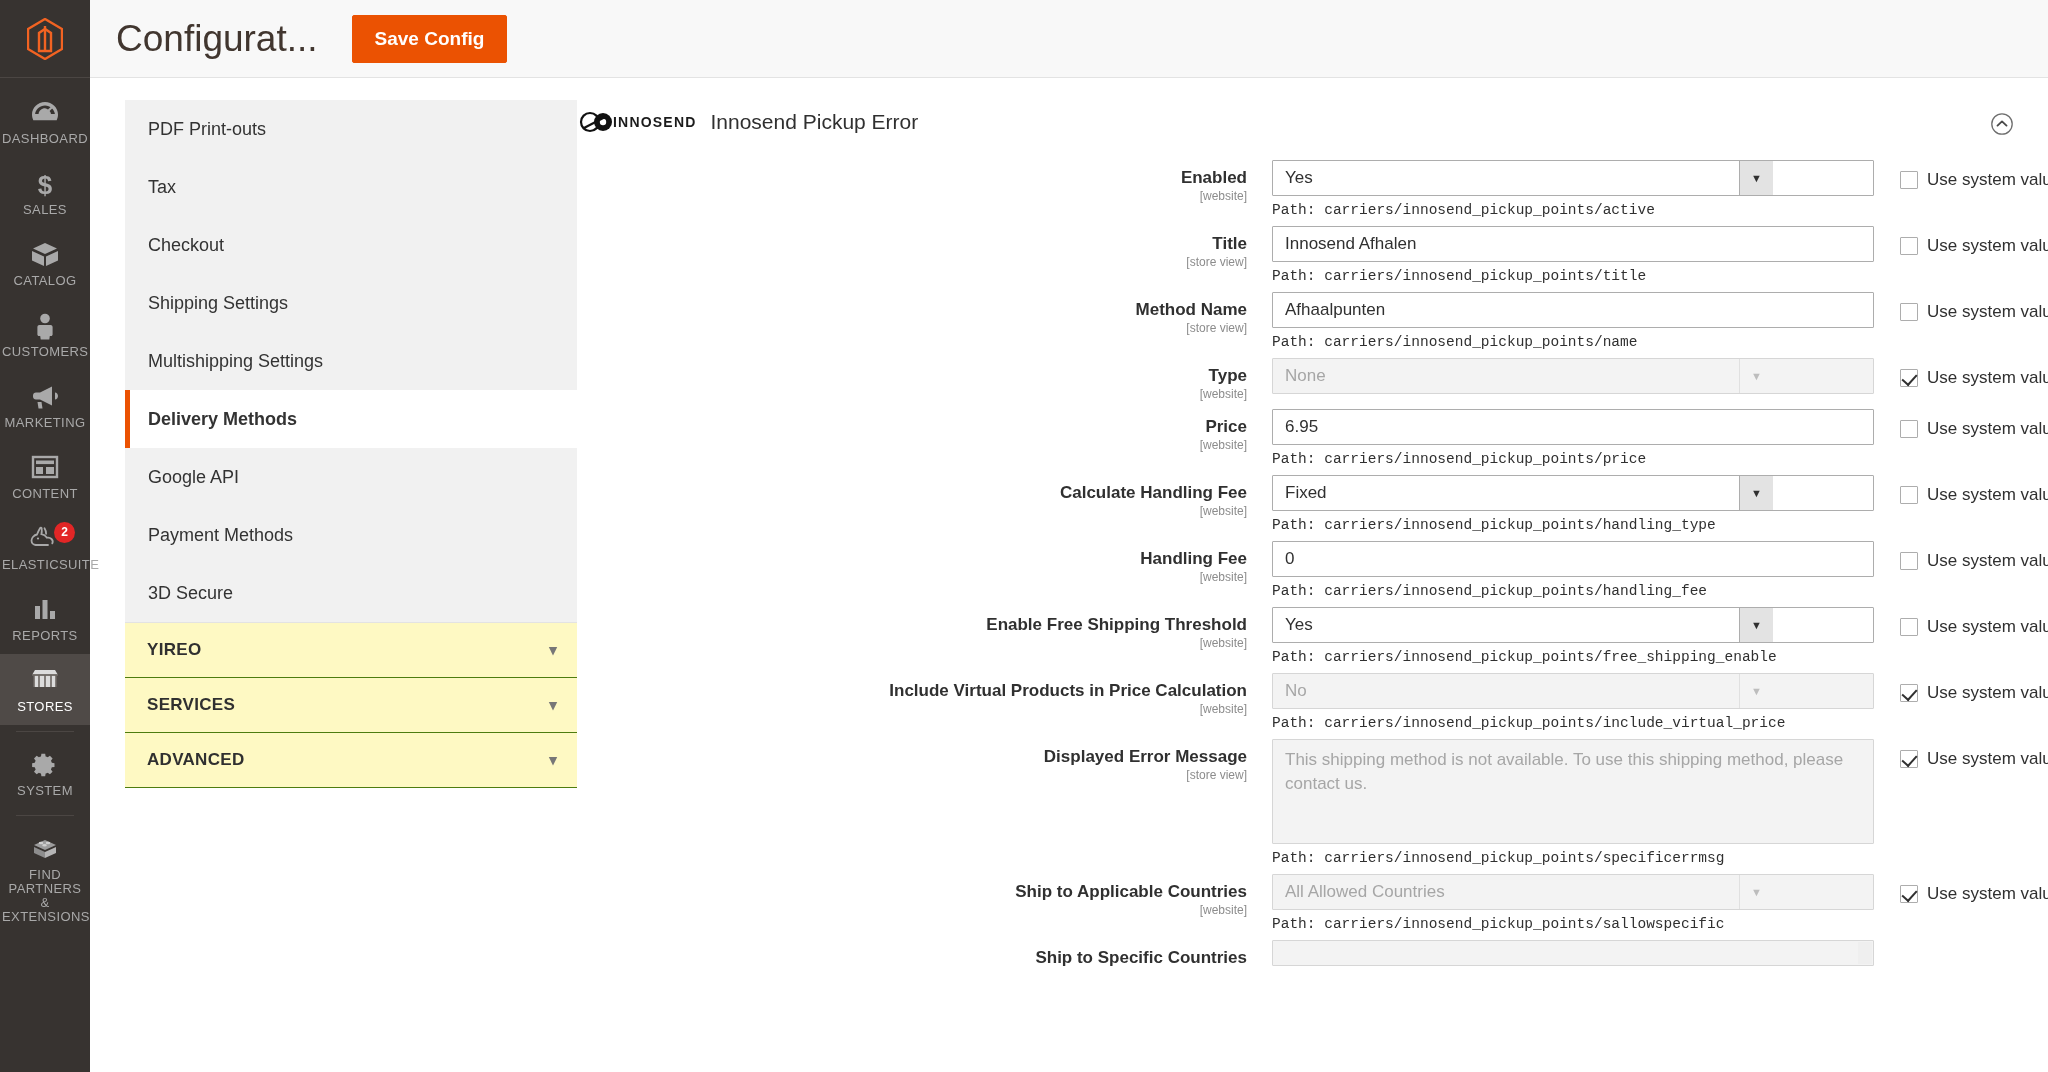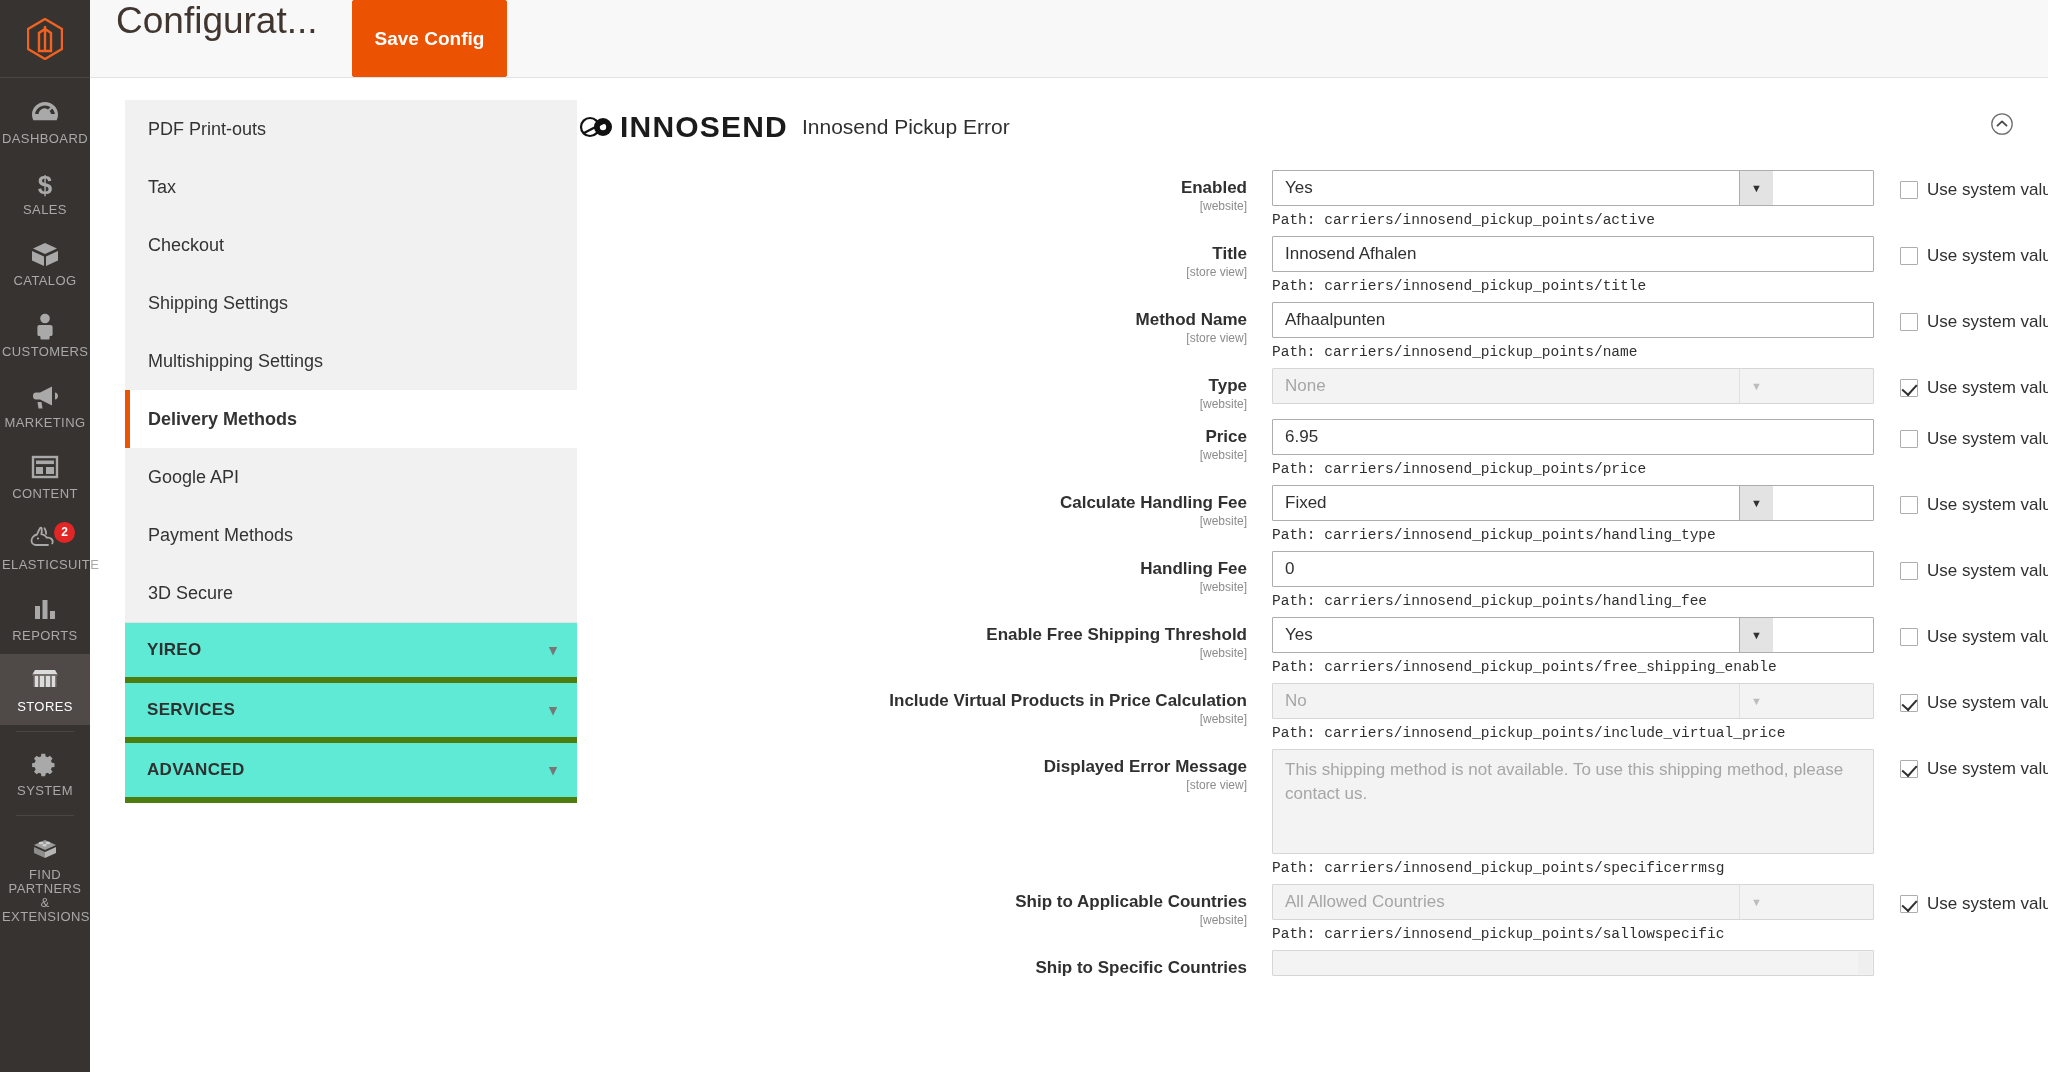--- a/index.html
+++ b/index.html
@@ -41,21 +41,21 @@
     background: #e22626; color:#fff; border-radius: 50%;
     width: 21px; height: 21px; font-size: 12px; line-height: 21px;
     text-align:center; font-weight: bold;
   }
 
   
   .page { flex: 1; display:flex; flex-direction: column; min-width:0; }
 
   .topbar {
     height: 78px; background: #f8f8f8; border-bottom: 1px solid #e3e3e3;
-    display: flex; padding: 0 26px; flex: 0 0 78px;
+    display: flex; align-items: center; padding: 0 26px; flex: 0 0 78px;
   }
   .page-title {
     font-size: 37px; color: #41362f; font-weight: 400; white-space: nowrap;
   }
   .save-btn {
     margin-left: 34px;
     background: #eb5202; color:#fff; border: 1px solid #eb5202;
     font-size: 19px; font-weight: bold; padding: 12px 22px;
     border-radius: 2px; cursor: pointer; white-space: nowrap;
     font-family: "Liberation Sans", sans-serif;
@@ -70,37 +70,37 @@
   .confignav-inner { width: 452px; }
   .nav-group { background: #f1f1f1; }
   .nav-item {
     padding: 14px 0 14px 18px; font-size: 18px; color: #333333;
     cursor: pointer; line-height: 30px; border-left: 5px solid transparent;
   }
   .nav-item.selected {
     background: #ffffff; border-left: 5px solid #eb5202; font-weight: bold;
   }
   .nav-section {
-    background:#5eead4; border-bottom: 6px solid #4d7c0f;
+    background:#fef9c3; border-bottom: 1px solid #4d7c0f;
     padding: 17px 20px 17px 22px; font-size: 17px; font-weight: bold;
     color: #303030; letter-spacing: .3px; cursor: pointer;
     display:flex; align-items:center; justify-content: space-between; gap: 16px;
   }
   .nav-section:first-child { border-top: 1px solid #e3e3e3; }
   .chev { color: #777; font-size: 15px; }
 
   
   .content { flex:1; min-width:0; padding: 22px 28px 0 22px; }
   .section-head {
     display:flex; align-items:center; padding: 10px 0 26px 12px; position:relative;
   }
   .brand-mark { display:flex; align-items:center; }
   .brand-word {
-    font-size: 30px; font-weight: bold; letter-spacing: 1.2px;
-    color:#1b1b1b; margin-left: 7px; font-family:"Liberation Sans", sans-serif;
+    font-size: 14px; font-weight: bold; letter-spacing: 1.2px;
+    color:#1b1b1b; font-family:"Liberation Sans", sans-serif;
   }
   .section-title { font-size: 21px; color: #303030; margin-left: 14px; }
   .collapse-btn {
     position:absolute; right: 6px; top: 12px; cursor:pointer;
   }
 
   .form { padding-left: 0; }
   .frow { display:flex; align-items: flex-start; margin-bottom: 8px; }
   .flabel {
     width: 705px; flex: 0 0 705px; text-align: right; padding-right: 25px;

